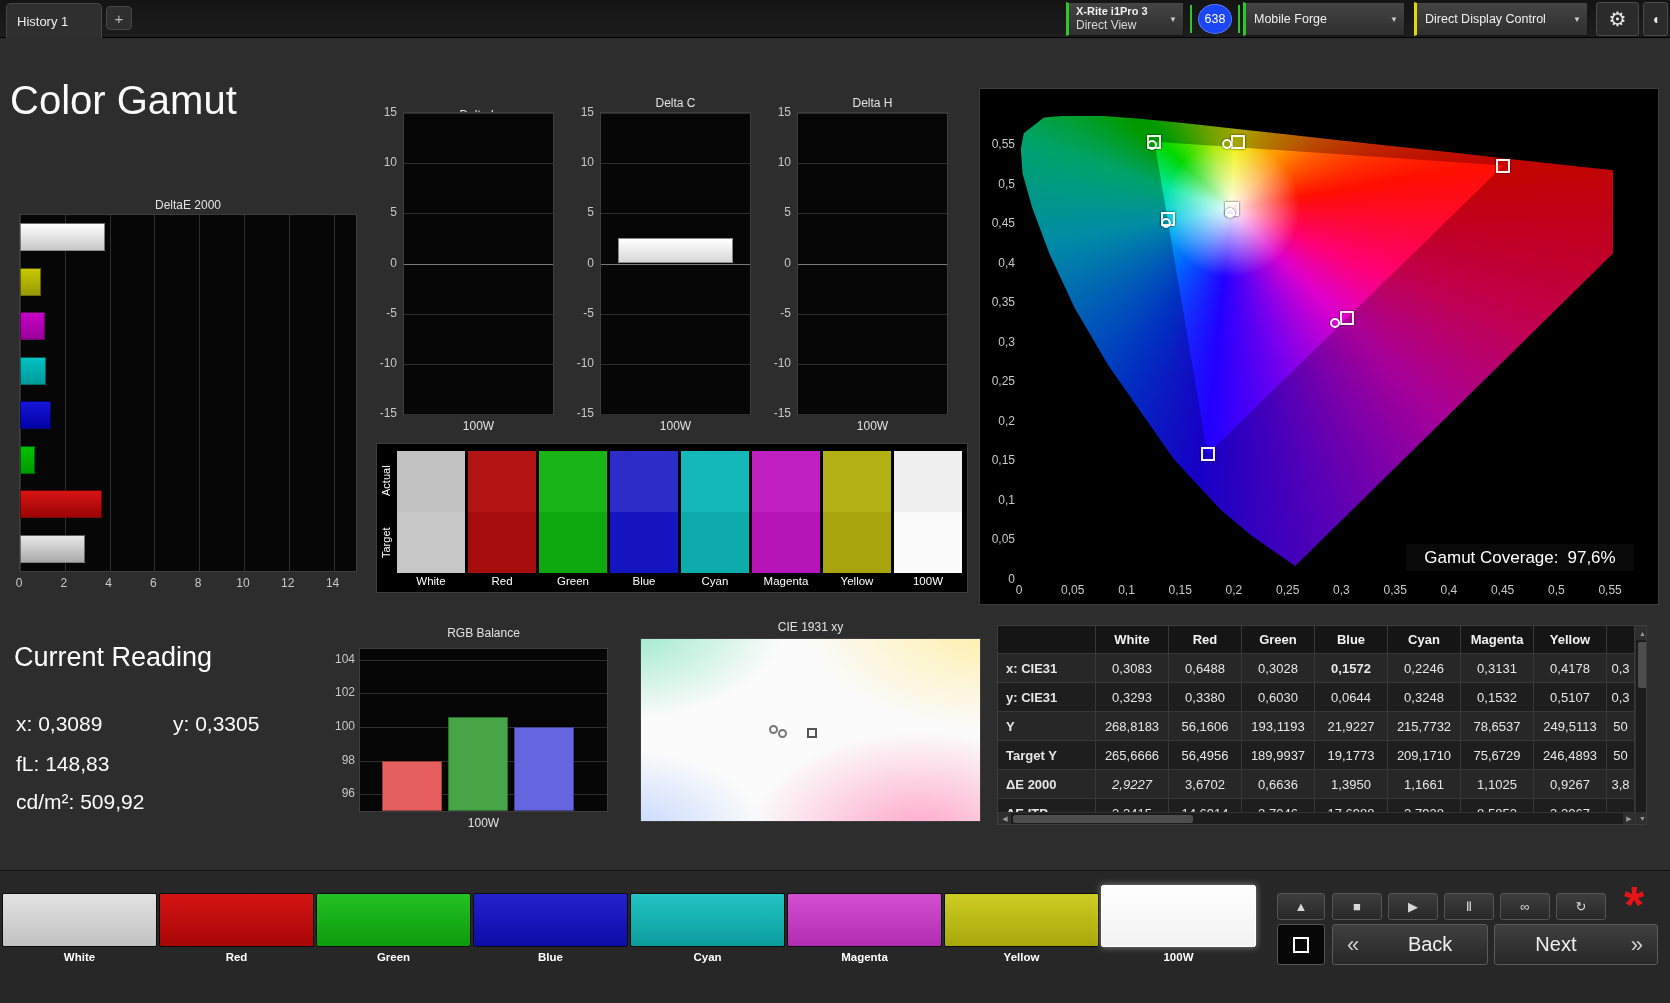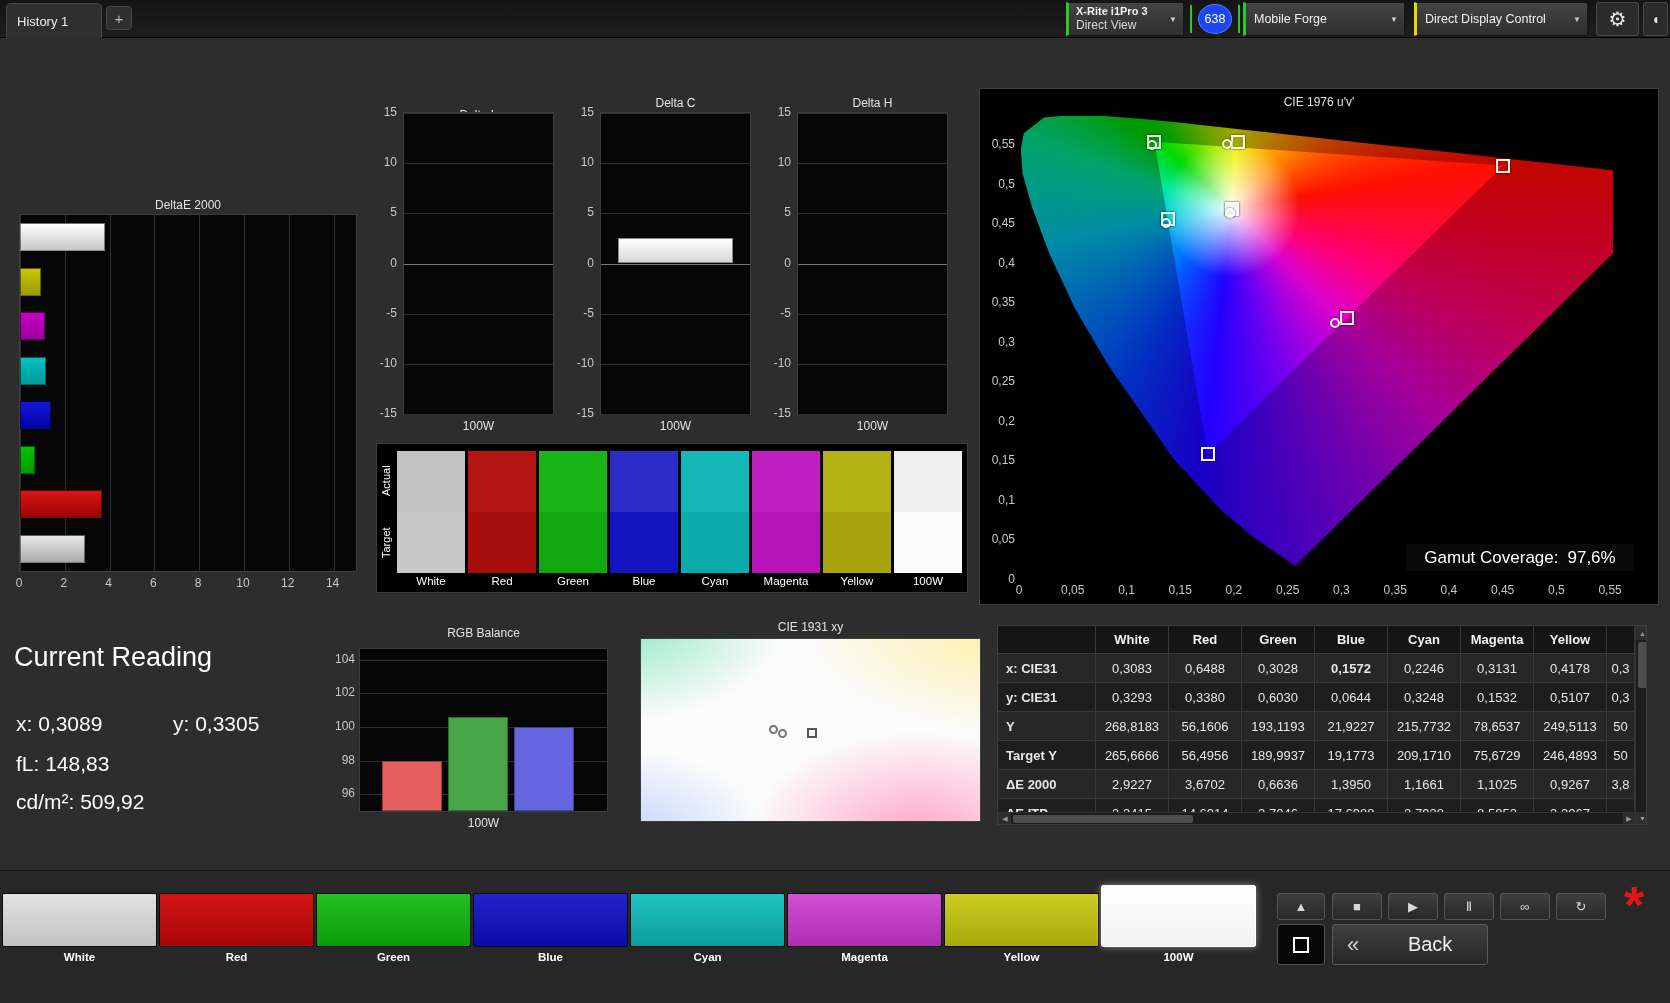--- a/index.html
+++ b/index.html
@@ -126,20 +126,21 @@
     </div>
 
     <div class="iconbtn" style="left:1596px;width:43px;font-size:20px;">
       <span>⚙</span>
     </div>
     <div class="iconbtn" style="left:1643px;width:25px;font-size:14px;">
       <span>◖</span>
     </div>
   </div>
 
+  <div class="pagetitle abs">Color Gamut</div>
 
   <div class="charttitle" style="left:19px;top:198px;width:338px;">DeltaE 2000</div>
   <div class="panel" id="deltae-chart" style="left:19px;top:214px;width:338px;height:358px;">
       <div class="gridv" style="left: 0px; top: 0px; height: 356px;"></div>
       <div class="gridv" style="left: 44.8px; top: 0px; height: 356px;"></div>
       <div class="gridv" style="left: 89.6px; top: 0px; height: 356px;"></div>
       <div class="gridv" style="left: 134.4px; top: 0px; height: 356px;"></div>
       <div class="gridv" style="left: 179.2px; top: 0px; height: 356px;"></div>
       <div class="gridv" style="left: 224px; top: 0px; height: 356px;"></div>
       <div class="gridv" style="left: 268.8px; top: 0px; height: 356px;"></div>
@@ -187,21 +188,20 @@
       <div class="slabel" style="left: 375px; top: 131px; width: 68px;">Magenta</div>
       <div style="position: absolute; left: 446px; top: 7px; width: 68px; height: 61px; background: rgb(178, 178, 20);"></div>
       <div style="position: absolute; left: 446px; top: 68px; width: 68px; height: 61px; background: rgb(168, 164, 13);"></div>
       <div class="slabel" style="left: 446px; top: 131px; width: 68px;">Yellow</div>
       <div style="position: absolute; left: 517px; top: 7px; width: 68px; height: 61px; background: rgb(239, 239, 239);"></div>
       <div style="position: absolute; left: 517px; top: 68px; width: 68px; height: 61px; background: rgb(251, 251, 251);"></div>
       <div class="slabel" style="left: 517px; top: 131px; width: 68px;">100W</div>
     </div>
 
   <div class="panel" id="cie-panel" style="left:979px;top:88px;width:680px;height:517px;background:#000;">
-    <div class="charttitle" style="left:0;top:6px;width:678px;">CIE 1976 u'v'</div>
     <div id="cie-plot">
       <div id="horseshoe"></div>
       <div id="gamut-tri" style="clip-path: polygon(22.8% 5.55%, 81.55% 10.69%, 31.74% 73.03%);"></div>
     <div class="msq" style="left: 128.415px; top: 18.7003px;"></div>
         <div class="mci" style="left: 128.415px; top: 23.7003px;"></div>
         <div class="msq" style="left: 212.136px; top: 18.7793px;"></div>
         <div class="mci" style="left: 203.136px; top: 22.7793px;"></div>
         <div class="msq" style="left: 477.378px; top: 42.5026px;"></div>
         <div class="msq" style="left: 205.58px; top: 85.6791px;"></div>
         <div class="mci" style="left: 205.58px; top: 91.6791px;"></div>
@@ -319,21 +319,21 @@
           <div class="tcell" style="width: 73px;">56,4956</div>
           <div class="tcell" style="width: 73px;">189,9937</div>
           <div class="tcell" style="width: 73px;">19,1773</div>
           <div class="tcell" style="width: 73px;">209,1710</div>
           <div class="tcell" style="width: 73px;">75,6729</div>
           <div class="tcell" style="width: 73px;">246,4893</div>
           <div class="tcell" style="width: 28px;">50</div>
         </div>
         <div class="trow even" style="top: 144px; height: 29px;">
           <div class="tcell tlabel" style="width: 98px;">ΔE 2000</div>
-          <div class="tcell" style="width: 73px;">2,9227</div>
+          <div class="tcell" style="width: 73px; font-style: italic;">2,9227</div>
           <div class="tcell" style="width: 73px;">3,6702</div>
           <div class="tcell" style="width: 73px;">0,6636</div>
           <div class="tcell" style="width: 73px;">1,3950</div>
           <div class="tcell" style="width: 73px;">1,1661</div>
           <div class="tcell" style="width: 73px;">1,1025</div>
           <div class="tcell" style="width: 73px;">0,9267</div>
           <div class="tcell" style="width: 28px;">3,8</div>
         </div>
         <div class="trow odd" style="top: 173px; height: 29px;">
           <div class="tcell tlabel" style="width: 98px;">ΔE ITP</div>
@@ -395,20 +395,24 @@
         <span>∞</span>
       </div>
       <div class="tbtn" style="left: 1556px; top: 22px; width: 50px; height: 27px;">
         <span>↻</span>
       </div>
       <div class="asterisk" style="left: 1606px; top: 2px; width: 56px;">*</div>
       <div class="navbtn" style="left: 1332px; top: 53px; width: 156px; height: 41px;">
         <span class="chv">«</span>
         <span class="lbl">Back</span>
       </div>
+      <div class="navbtn" style="left: 1494px; top: 53px; width: 164px; height: 41px;">
+        <span class="lbl">Next</span>
+        <span class="chv">»</span>
+      </div>
     </div>
 
 <div class="charttitle" style="left: 403px; top: 108px; width: 151px;">Delta L</div>
     <div class="panel" style="left: 403px; top: 112px; width: 151px; height: 303px;">
       <div class="gridh" style="left: 0px; top: 0px; width: 149px; background: rgb(46, 46, 46);"></div>
       <div class="gridh" style="left: 0px; top: 50.1667px; width: 149px; background: rgb(46, 46, 46);"></div>
       <div class="gridh" style="left: 0px; top: 100.333px; width: 149px; background: rgb(46, 46, 46);"></div>
       <div class="gridh" style="left: 0px; top: 150.5px; width: 149px; background: rgb(120, 120, 120);"></div>
       <div class="gridh" style="left: 0px; top: 200.667px; width: 149px; background: rgb(46, 46, 46);"></div>
       <div class="gridh" style="left: 0px; top: 250.833px; width: 149px; background: rgb(46, 46, 46);"></div>

